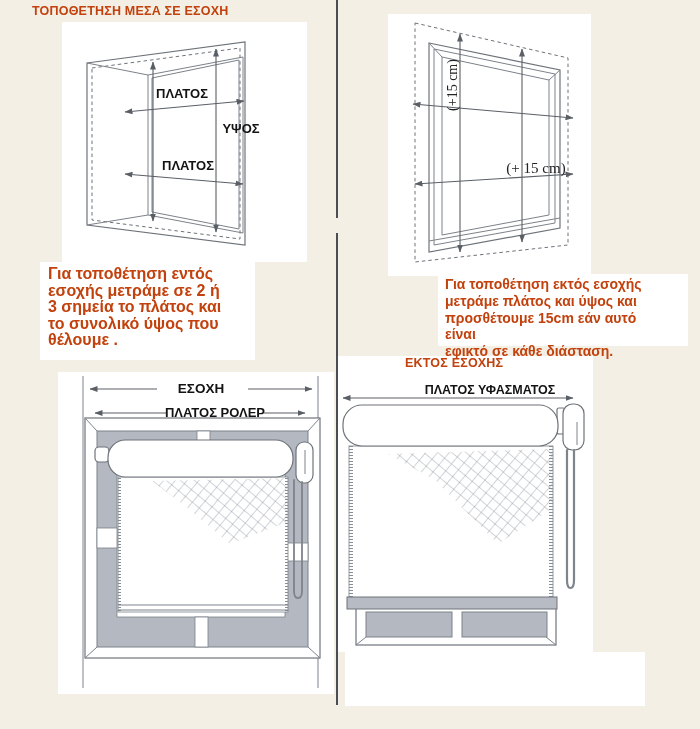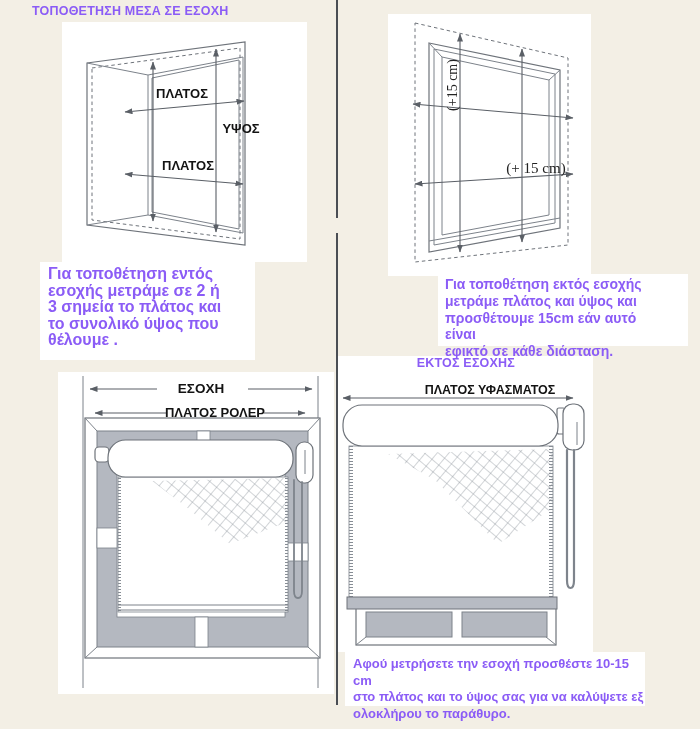--- a/index.html
+++ b/index.html
@@ -1,17 +1,17 @@
 <!DOCTYPE html>
 <html><head>
 <meta charset="utf-8">
 <style>
   html,body{margin:0;padding:0}
   #root{position:relative;width:700px;height:729px;background:#f3efe5;
-        font-family:"Liberation Sans",sans-serif;color:#8b5cf6;overflow:hidden}
+        font-family:"Liberation Sans",sans-serif;color:#c2410c;overflow:hidden}
   .white{position:absolute;background:#ffffff}
   .divider{position:absolute;left:336px;width:2px;background:#4a4e54}
   .title{position:absolute;font-weight:bold;font-size:12.5px;letter-spacing:.2px;white-space:nowrap}
   .caption{position:absolute;font-weight:bold;white-space:pre-line}
   #tl-caption{left:48px;top:266px;width:180px;font-size:16px;line-height:16.5px}
   #tr-caption{left:445px;top:276px;width:210px;font-size:14px;line-height:16.8px}
   #br-caption{left:353px;top:656px;width:292px;font-size:13px;line-height:16.5px}
   svg.diagram{position:absolute;overflow:visible}
   svg text{font-family:"Liberation Sans",sans-serif;font-weight:bold;fill:#131313}
   text.serif{font-family:"Liberation Serif",serif;font-weight:normal;fill:#222}
@@ -156,21 +156,21 @@
       <line class="thin" x1="52" y1="233" x2="222" y2="233"></line>
       <line class="thin" x1="52" y1="238" x2="222" y2="238"></line>
       <rect class="frame" x="29" y="75" width="14" height="15" rx="4"></rect>
       <rect class="frame" x="42" y="68" width="185" height="37" rx="17.5"></rect>
       <rect class="frame" x="230" y="70" width="17" height="41" rx="8"></rect>
       <line class="thin" x1="239" y1="78" x2="239" y2="102"></line>
       <path class="chain" stroke-width="1.8" d="M228,108 L228,219 Q228,226 232,226 Q236,226 236,219 L236,110"></path>
     </g>
   </svg>
 
-  <div class="title" style="left:405px;top:356px;width:110px;text-align:right">ΕΚΤΟΣ ΕΣΟΧΗΣ</div>
+  <div class="title" style="left:405px;top:356px;width:110px;text-align:left">ΕΚΤΟΣ ΕΣΟΧΗΣ</div>
 
   <svg class="diagram" style="left:340px;top:358px" width="250" height="296" viewBox="0 0 250 296">
     <g>
       <line class="arrow" x1="3" y1="40" x2="233" y2="40" marker-start="url(#ahs)" marker-end="url(#ahe)"></line>
     </g>
     <text x="150" y="36" font-size="12.5" text-anchor="middle">ΠΛΑΤΟΣ ΥΦΑΣΜΑΤΟΣ</text>
 
     <g>
       <rect class="frame" x="16" y="250" width="200" height="37"></rect>
       <rect class="gray" x="26" y="254" width="86" height="25"></rect>
@@ -185,17 +185,14 @@
       <rect x="209" y="88" width="4" height="152" fill="url(#edge)"></rect>
       <rect x="7" y="239" width="210" height="12" fill="#b7bbc3" stroke="#6e737a" stroke-width="1"></rect>
       <rect class="frame" x="217" y="50" width="8" height="26" rx="2"></rect>
       <rect class="frame" x="3" y="47" width="215" height="41" rx="19"></rect>
       <rect class="frame" x="223" y="46" width="21" height="46" rx="9.5"></rect>
       <line class="thin" x1="237" y1="64" x2="237" y2="87"></line>
       <path class="chain" stroke-width="2.2" d="M227,92 L227,222 Q227,230 230.5,230 Q234,230 234,222 L234,92"></path>
     </g>
   </svg>
 
-  <div class="caption" id="br-caption">Αφού μετρήσετε την εσοχή προσθέστε 10-15 cm
-στο πλάτος και το ύψος σας για να καλύψετε εξ
-ολοκλήρου το παράθυρο.</div>
 
 </div>
 
 </body></html>

